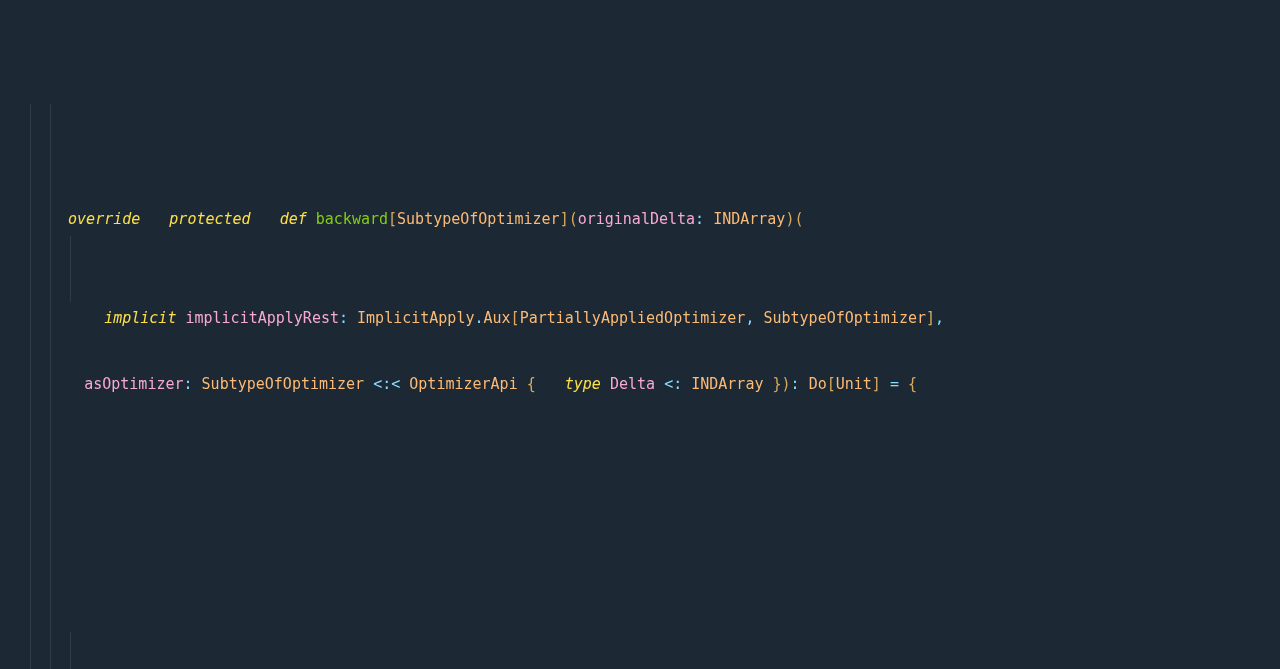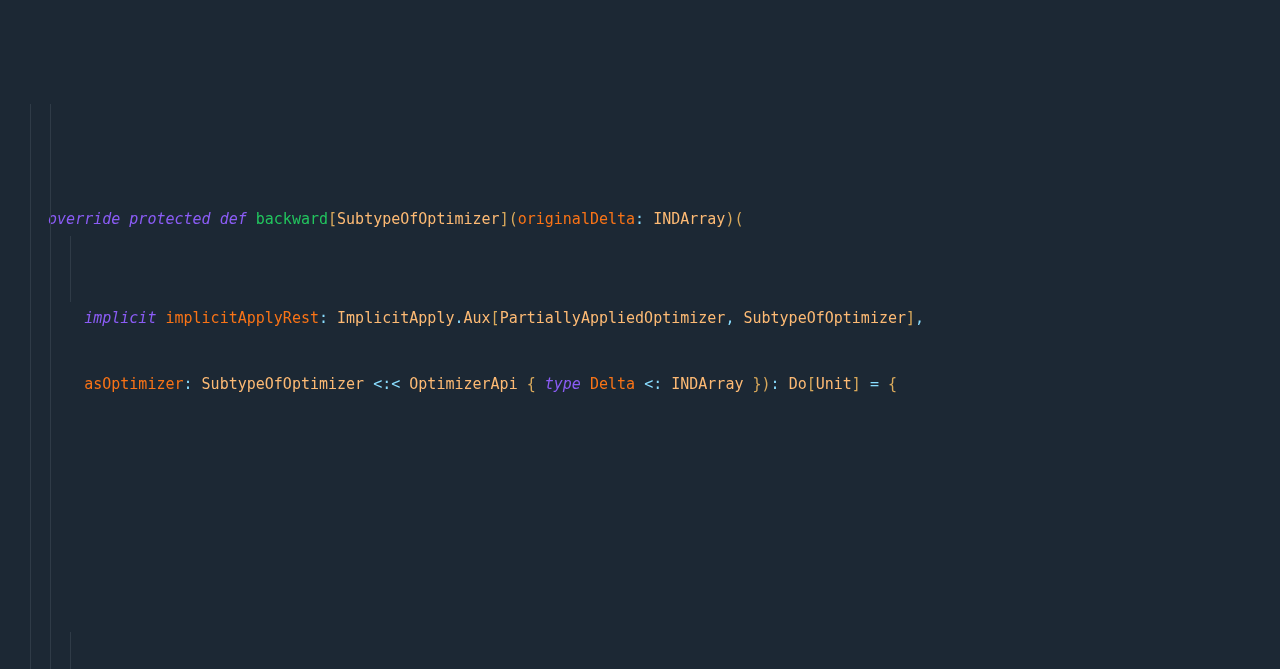--- a/index.html
+++ b/index.html
@@ -33,24 +33,24 @@
   }
   .line { height: 33px; position: relative; }
   .indent-guide {
     position: absolute;
     width: 1px;
     background: #2f3b47;
     top: 0;
     bottom: 0;
   }
   
-  .kw     { color: #8b5cf6; font-style: italic; }                           
-  .fn     { color: #22c55e; margin-top: 20px; }                           
+  .kw     { color: #fde047; font-style: italic; margin-left: 20px; }                           
+  .fn     { color: #84cc16; margin-top: 20px; }                           
   .type   { color: #fdba74; }                           
-  .ident  { color: #f97316; }                           
+  .ident  { color: #f9a8d4; }                           
   .paren  { color: #d9a95b; }                           
   .brace  { color: #d9a95b; }
   .punct  { color: #89ddff; }
 </style>
 </head>
 <body>
 
 <div class="gutter">
   <div></div>
     <div></div>

